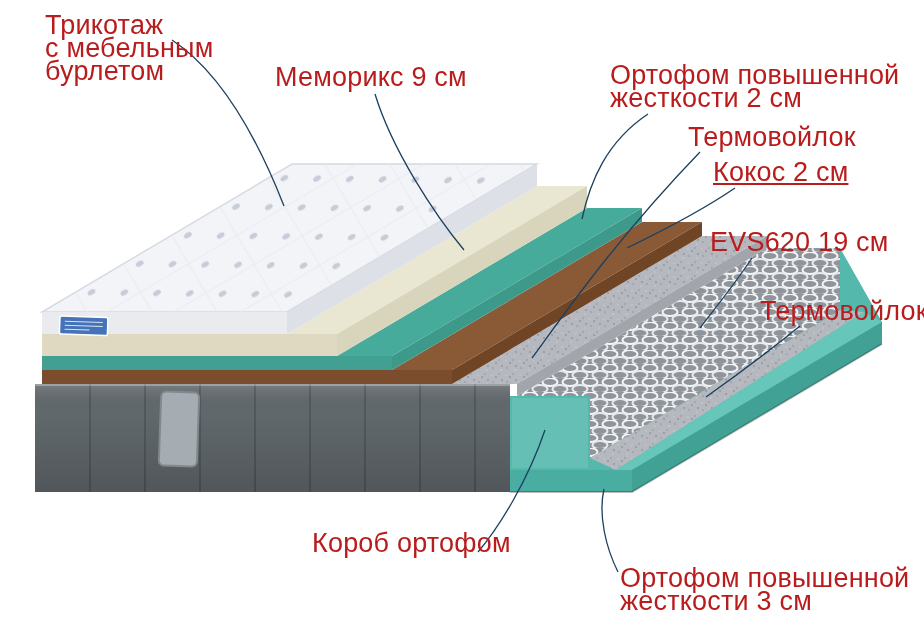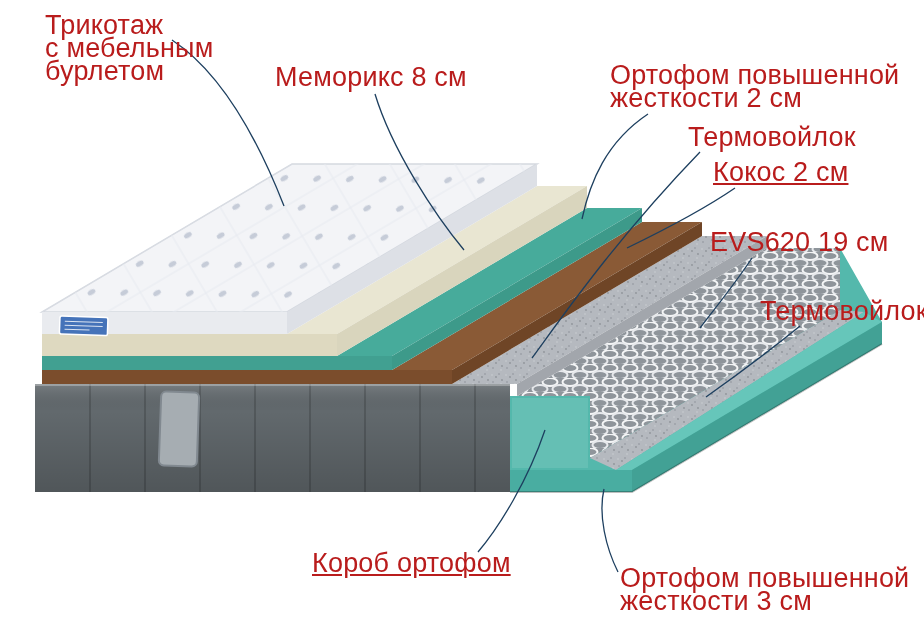--- a/index.html
+++ b/index.html
@@ -132,21 +132,21 @@
   </g>
 </svg>
 
 <div class="label" style="left:45px;top:14px;width:150px;">
   <span class="ln">Трикотаж</span>
   <span class="ln">с мебельным</span>
   <span class="ln">бурлетом</span>
 </div>
 
 <div class="label" style="left:275px;top:66px;width:200px;">
-  <span class="ln">Меморикс 8 см</span>
+  <span class="ln">Меморикс 9 см</span>
 </div>
 
 <div class="label" style="left:610px;top:64px;width:232px;">
   <span class="ln">Ортофом повышенной</span>
   <span class="ln">жесткости 2 см</span>
 </div>
 
 <div class="label" style="left:688px;top:126px;width:158px;">
   <span class="ln">Термовойлок</span>
 </div>
@@ -156,21 +156,21 @@
 </div>
 
 <div class="label" style="left:710px;top:231px;width:175px;">
   <span class="ln">EVS620 19 см</span>
 </div>
 
 <div class="label" style="left:760px;top:300px;width:158px;">
   <span class="ln">Термовойлок</span>
 </div>
 
-<div class="label" style="left:312px;top:552px;width:176px;text-decoration:underline;">
+<div class="label" style="left:312px;top:532px;width:176px;">
   <span class="ln">Короб ортофом</span>
 </div>
 
 <div class="label" style="left:620px;top:567px;width:232px;">
   <span class="ln">Ортофом повышенной</span>
   <span class="ln">жесткости 3 см</span>
 </div>
 
 </div>
 

